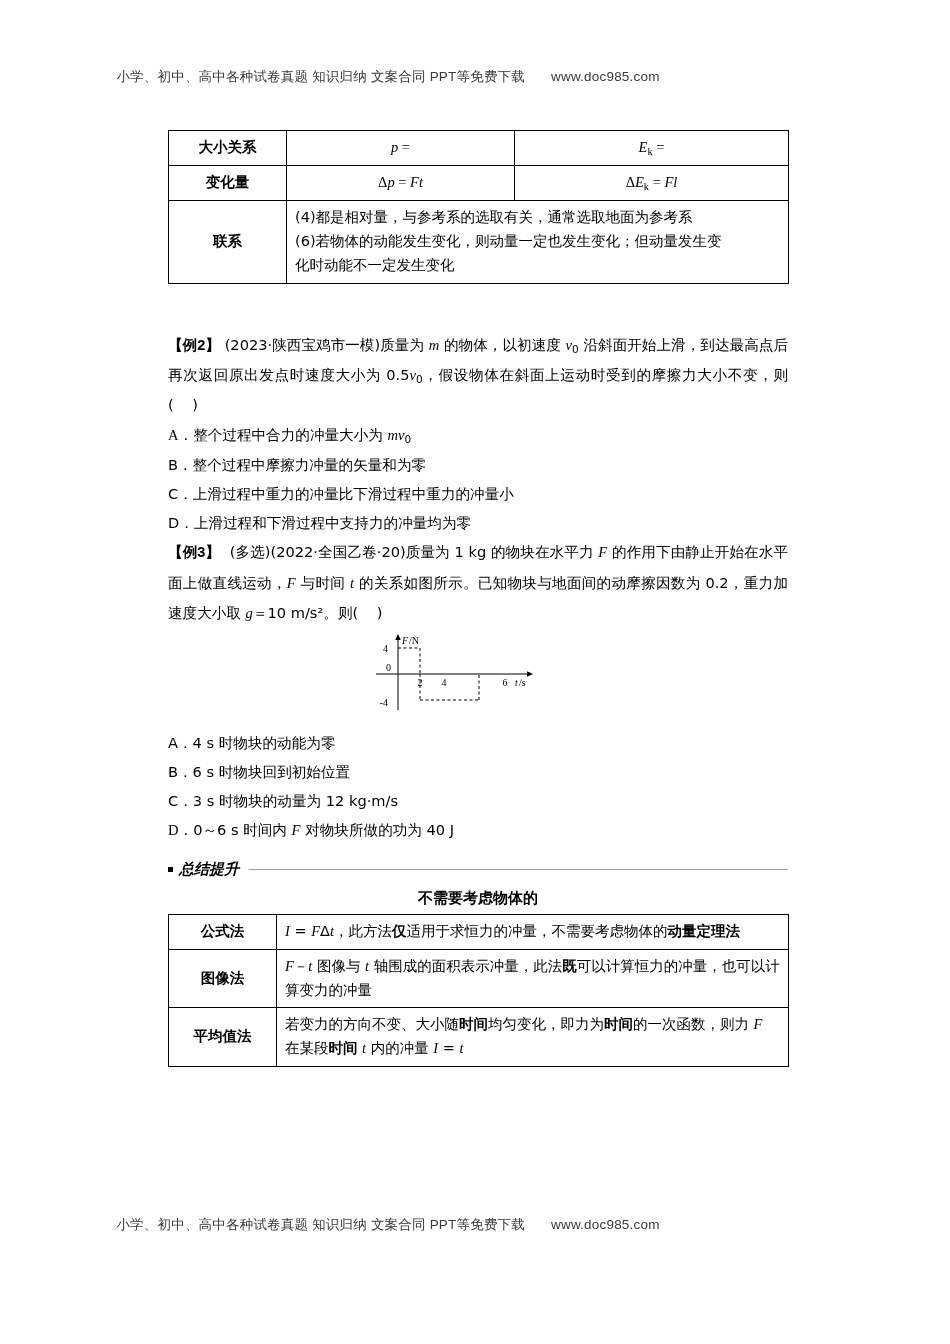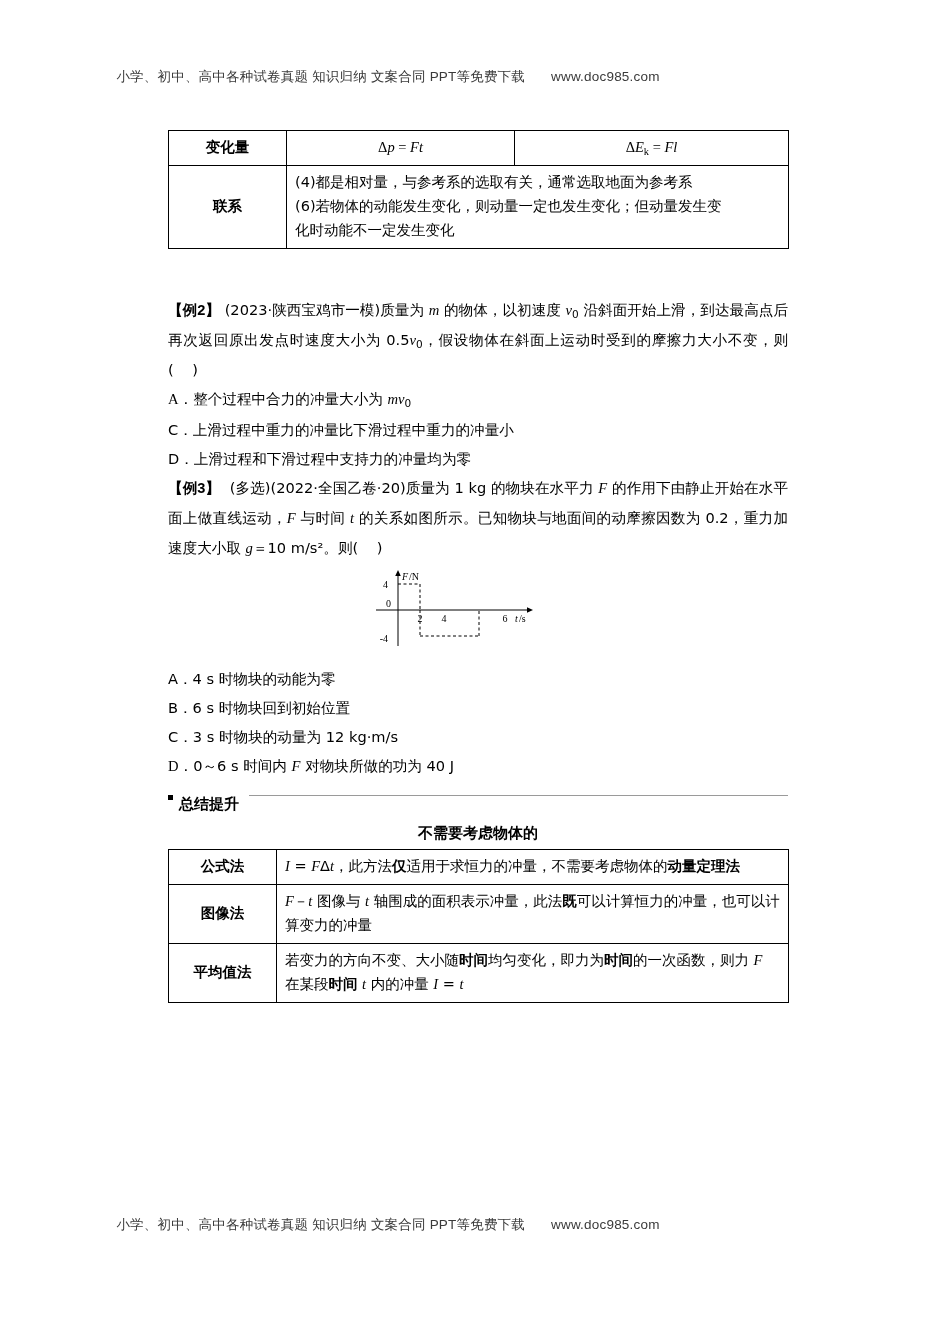--- a/index.html
+++ b/index.html
@@ -86,22 +86,23 @@
 
   
   .figure {
     margin: 6px 0 8px 0;
     text-align: center;
   }
 
   
   .banner {
     display: flex;
-    align-items: flex-start;
+    align-items: center;
     margin: 14px 0 10px 0;
+    font-style: italic;
   }
   .banner .sq {
     width: 5px; height: 5px; background: #000; margin-right: 6px;
   }
   .banner .btitle {
     font-family: "DejaVu Sans", sans-serif;
     font-weight: bold;
     font-size: 15px;
     white-space: nowrap;
   }
@@ -131,20 +132,25 @@
 
   <div class="content">
 
     <table class="doc">
       <colgroup>
         <col style="width:118px">
         <col style="width:228px">
         <col style="width:274px">
       </colgroup>
       <tbody>
+          <tr>
+        <td class="center bold-cjk">大小关系</td>
+        <td class="center"><i class="var">p</i> =</td>
+        <td class="center"><i class="var">E</i><span class="sub">k</span> =</td>
+      </tr>
       <tr>
         <td class="center bold-cjk">变化量</td>
         <td class="center">Δ<i class="var">p</i> = <i class="var">Ft</i></td>
         <td class="center">Δ<i class="var">E</i><span class="sub">k</span> = <i class="var">Fl</i></td>
       </tr>
       <tr>
         <td class="center bold-cjk">联系</td>
         <td colspan="2" class="cjk">
           <div>(4)都是相对量，与参考系的选取有关，通常选取地面为参考系</div>
           <div>(6)若物体的动能发生变化，则动量一定也发生变化；但动量发生变</div>
@@ -155,20 +161,21 @@
       </table>
 
     <div class="spacer-1"></div>
 
     <div>
       <p class="para">
         <span class="lab">【例2】</span>
         <span>(2023·陕西宝鸡市一模)</span>质量为 <i class="var">m</i> 的物体，以初速度 <i class="var">v</i><span class="sub">0</span> 沿斜面开始上滑，到达最高点后再次返回原出发点时速度大小为 0.5<i class="var">v</i><span class="sub">0</span>，假设物体在斜面上运动时受到的摩擦力大小不变，则(&nbsp;&nbsp;&nbsp;&nbsp;)
       </p>
       <p class="opt"><span class="optlabel">A．</span>整个过程中合力的冲量大小为 <i class="var">mv</i><span class="sub">0</span></p>
+      <p class="opt">B．整个过程中摩擦力冲量的矢量和为零</p>
       <p class="opt">C．上滑过程中重力的冲量比下滑过程中重力的冲量小</p>
       <p class="opt">D．上滑过程和下滑过程中支持力的冲量均为零</p>
     </div>
 
     <div>
       <p class="para">
         <span class="lab">【例3】</span>&nbsp;
         <span>(多选)(2022·全国乙卷·20)</span>质量为 1 kg 的物块在水平力 <i class="var">F</i> 的作用下由静止开始在水平面上做直线运动，<i class="var">F</i> 与时间 <i class="var">t</i> 的关系如图所示。已知物块与地面间的动摩擦因数为 0.2，重力加速度大小取 <i class="var">g</i>＝10 m/s²。则(&nbsp;&nbsp;&nbsp;&nbsp;)
       </p>
 

